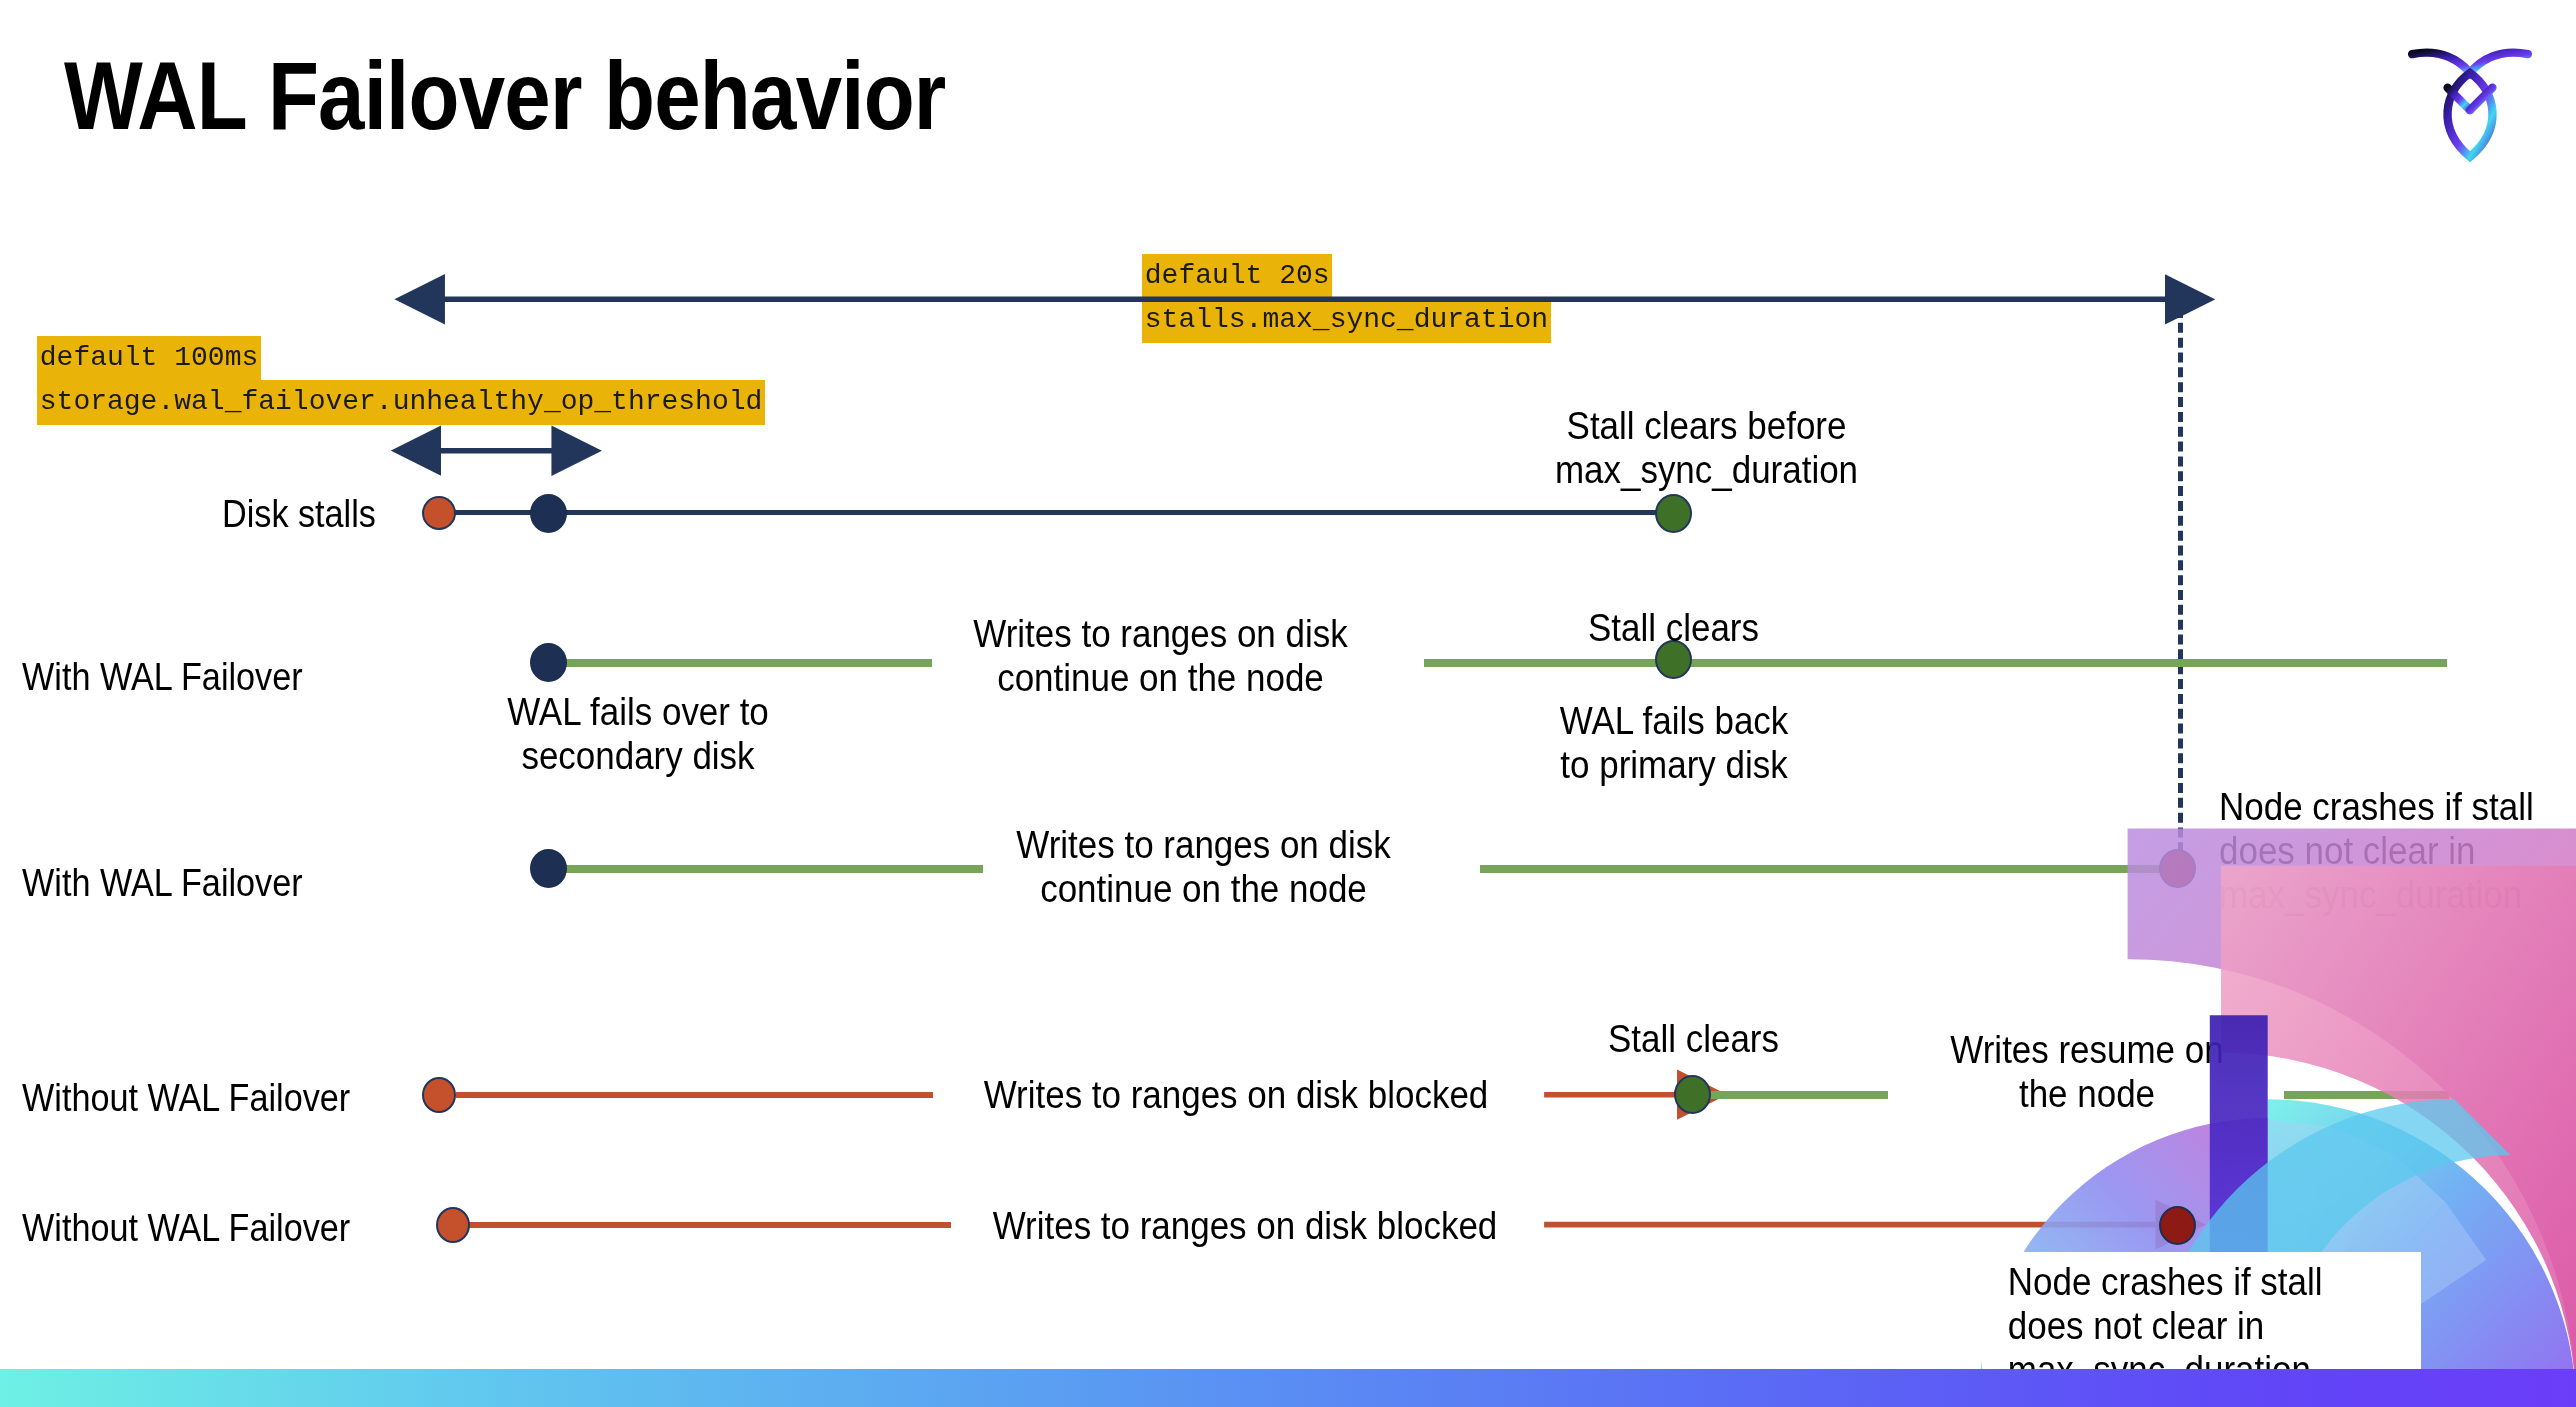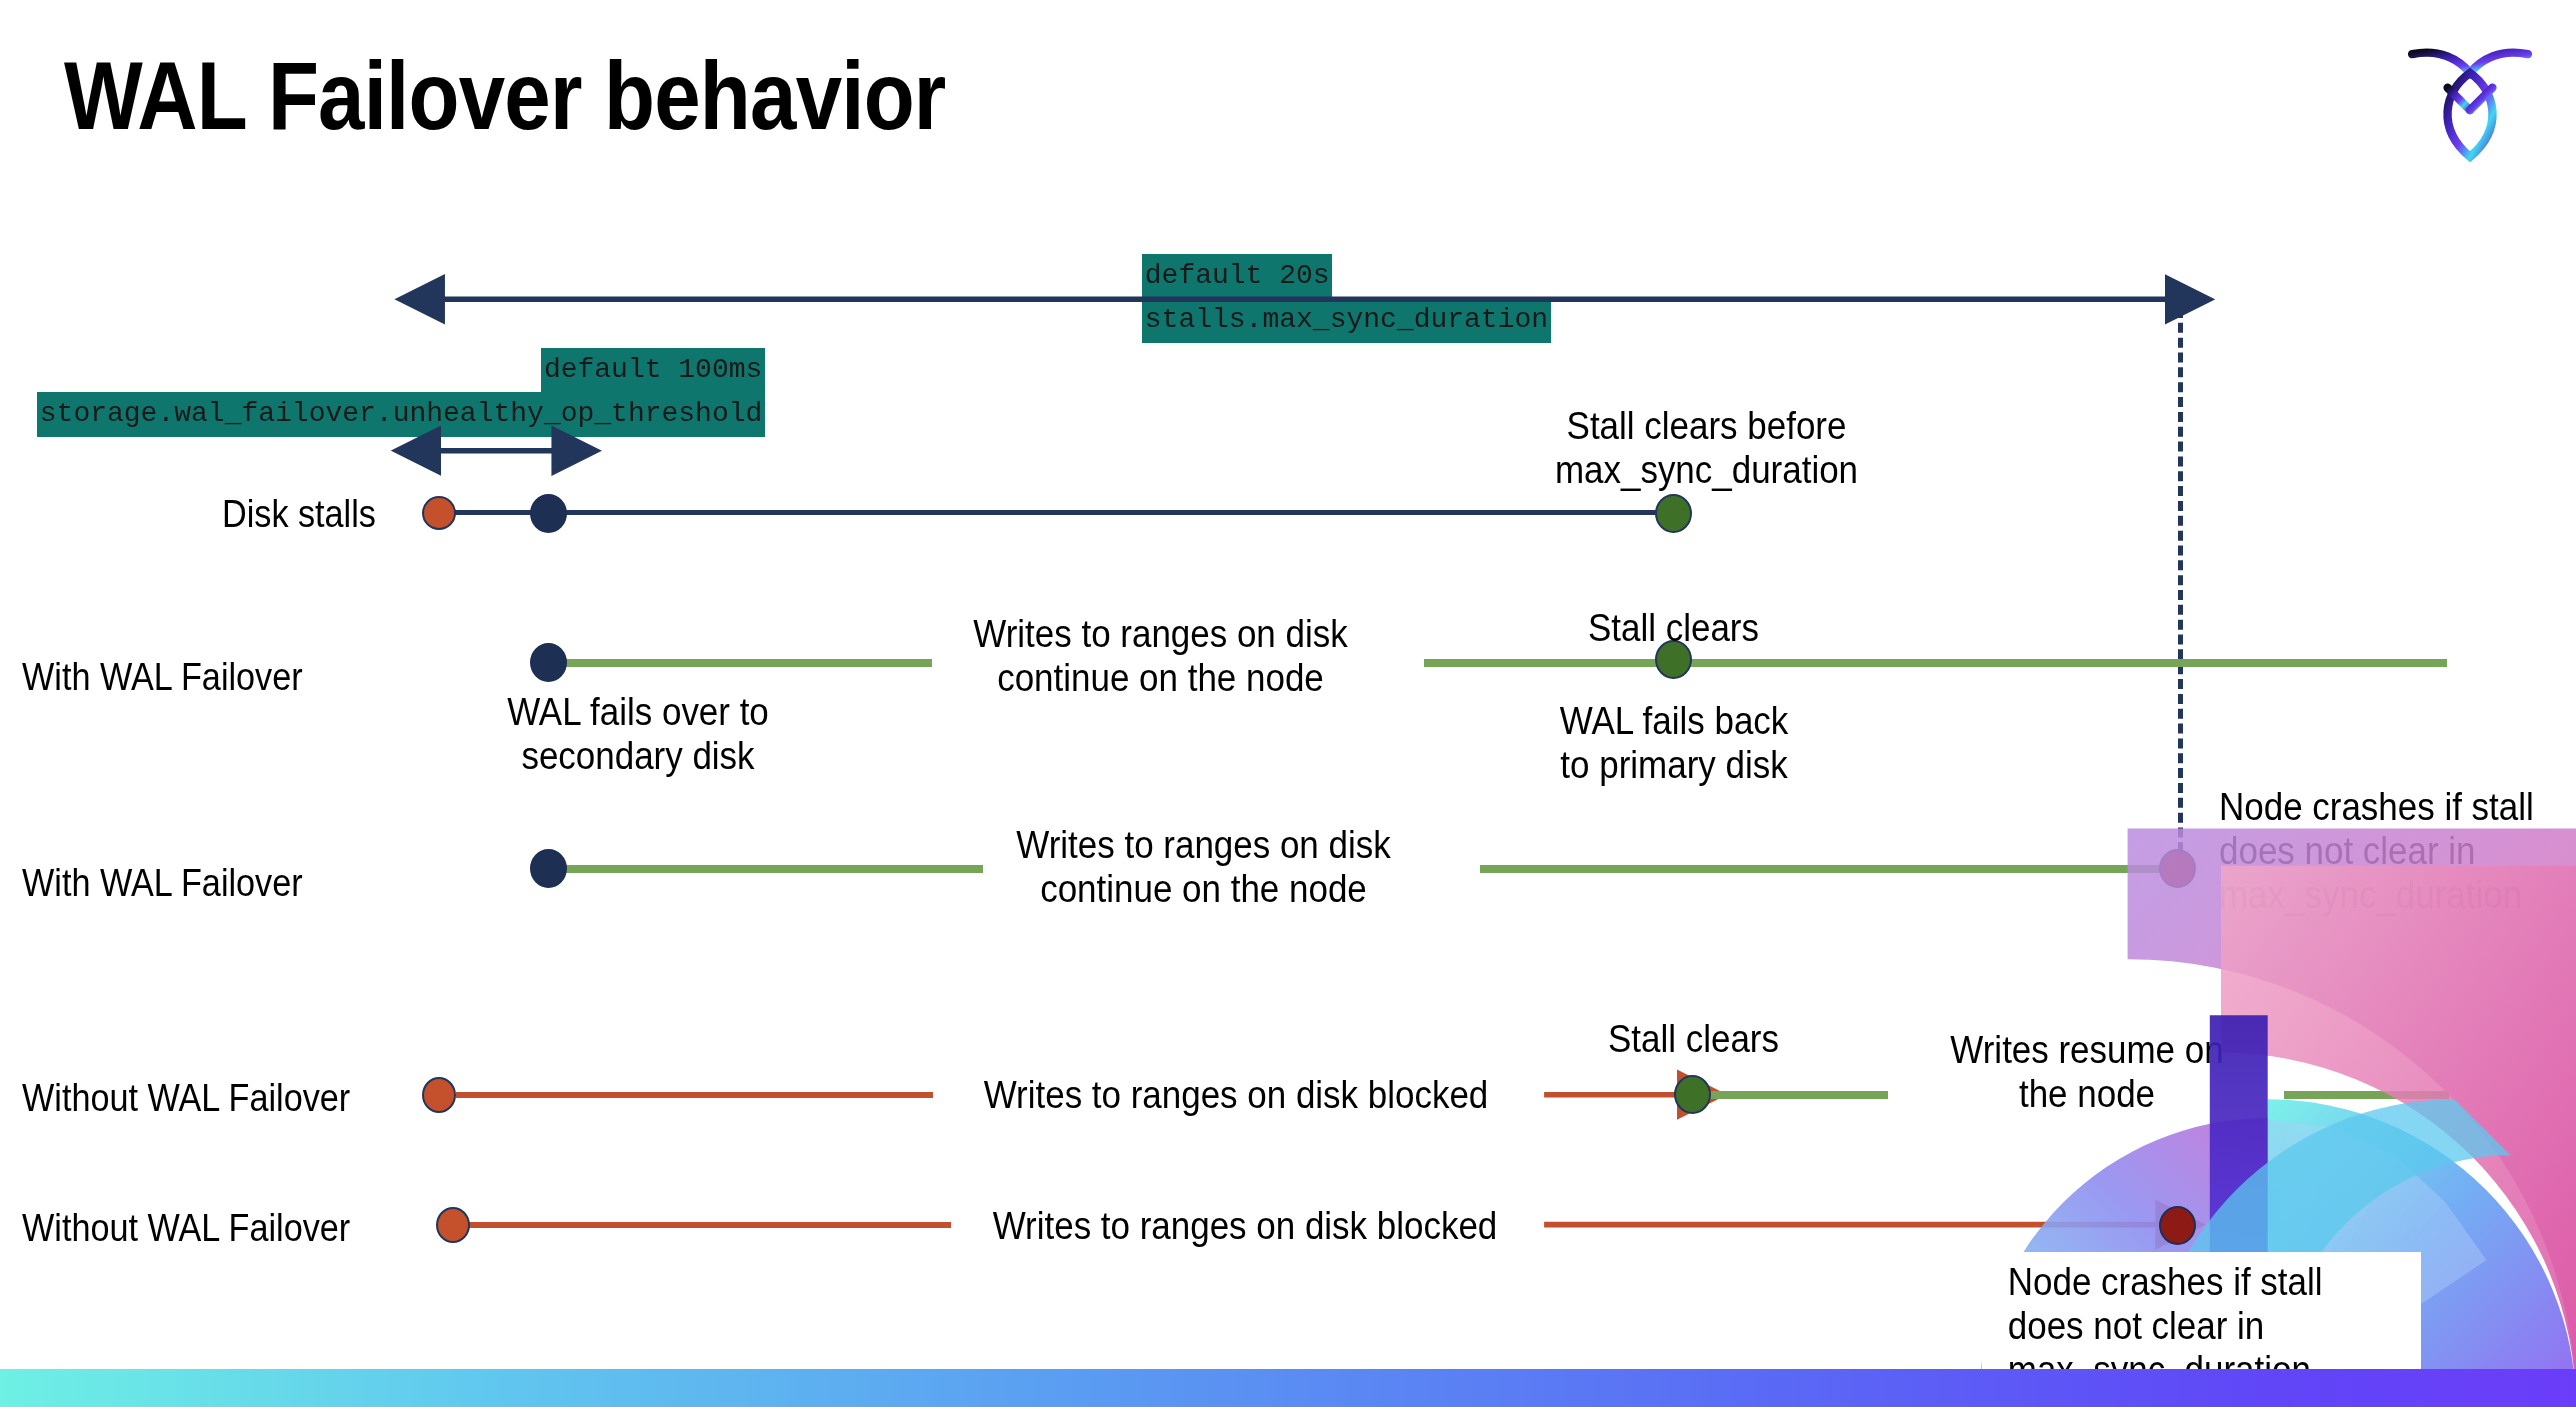--- a/index.html
+++ b/index.html
@@ -11,21 +11,21 @@
   .title{position:absolute;left:64px;top:45px;font-size:97px;font-weight:700;
          letter-spacing:-0.9px;color:#000;line-height:1.05;
          transform:scaleX(0.86);transform-origin:left top;white-space:nowrap;}
 
   
   .logo{position:absolute;left:2395px;top:28px;width:150px;height:140px;}
 
   
   .code-block{position:absolute;font-family:"Liberation Mono",monospace;
               font-size:28px;color:#1a1a1a;line-height:1.52;white-space:nowrap;}
-  .code-block span{background:#0f766e;display:inline-block;padding:0.9px 2.8px;}
+  .code-block span{background:#eab308;display:inline-block;padding:0.9px 2.8px;}
 
   
   .rowlabel{position:absolute;font-size:38px;color:#000;white-space:nowrap;
             transform:scaleX(0.90);transform-origin:left center;}
 
   
   .note{position:absolute;font-size:38px;color:#000;line-height:1.16;
         text-align:center;white-space:pre-line;
         transform:scaleX(0.92);transform-origin:center top;}
   .note.left{text-align:left;transform-origin:left top;}
@@ -86,21 +86,21 @@
         <path d="M80 88 L104 64"></path>
       </g>
     </svg>
   </div>
 
   <div class="code-block" style="left:1142px;top:254px;">
     <span>default 20s</span><br>
     <span>stalls.max_sync_duration</span>
   </div>
 
-  <div class="code-block" style="left:37px;top:348px;text-align:right;">
+  <div class="code-block" style="left:37px;top:336px;">
     <span>default 100ms</span><br>
     <span>storage.wal_failover.unhealthy_op_threshold</span>
   </div>
 
   <svg class="arrowlayer" viewBox="0 0 2756 1506" width="2576" height="1408">
     <defs>
       <marker id="navyL" markerWidth="9" markerHeight="9" refX="8" refY="4.5" orient="auto" markerUnits="strokeWidth">
         <path d="M9,0 L9,9 L0,4.5 z" fill="#22355b"></path>
       </marker>
       <marker id="navyR" markerWidth="9" markerHeight="9" refX="1" refY="4.5" orient="auto" markerUnits="strokeWidth">

